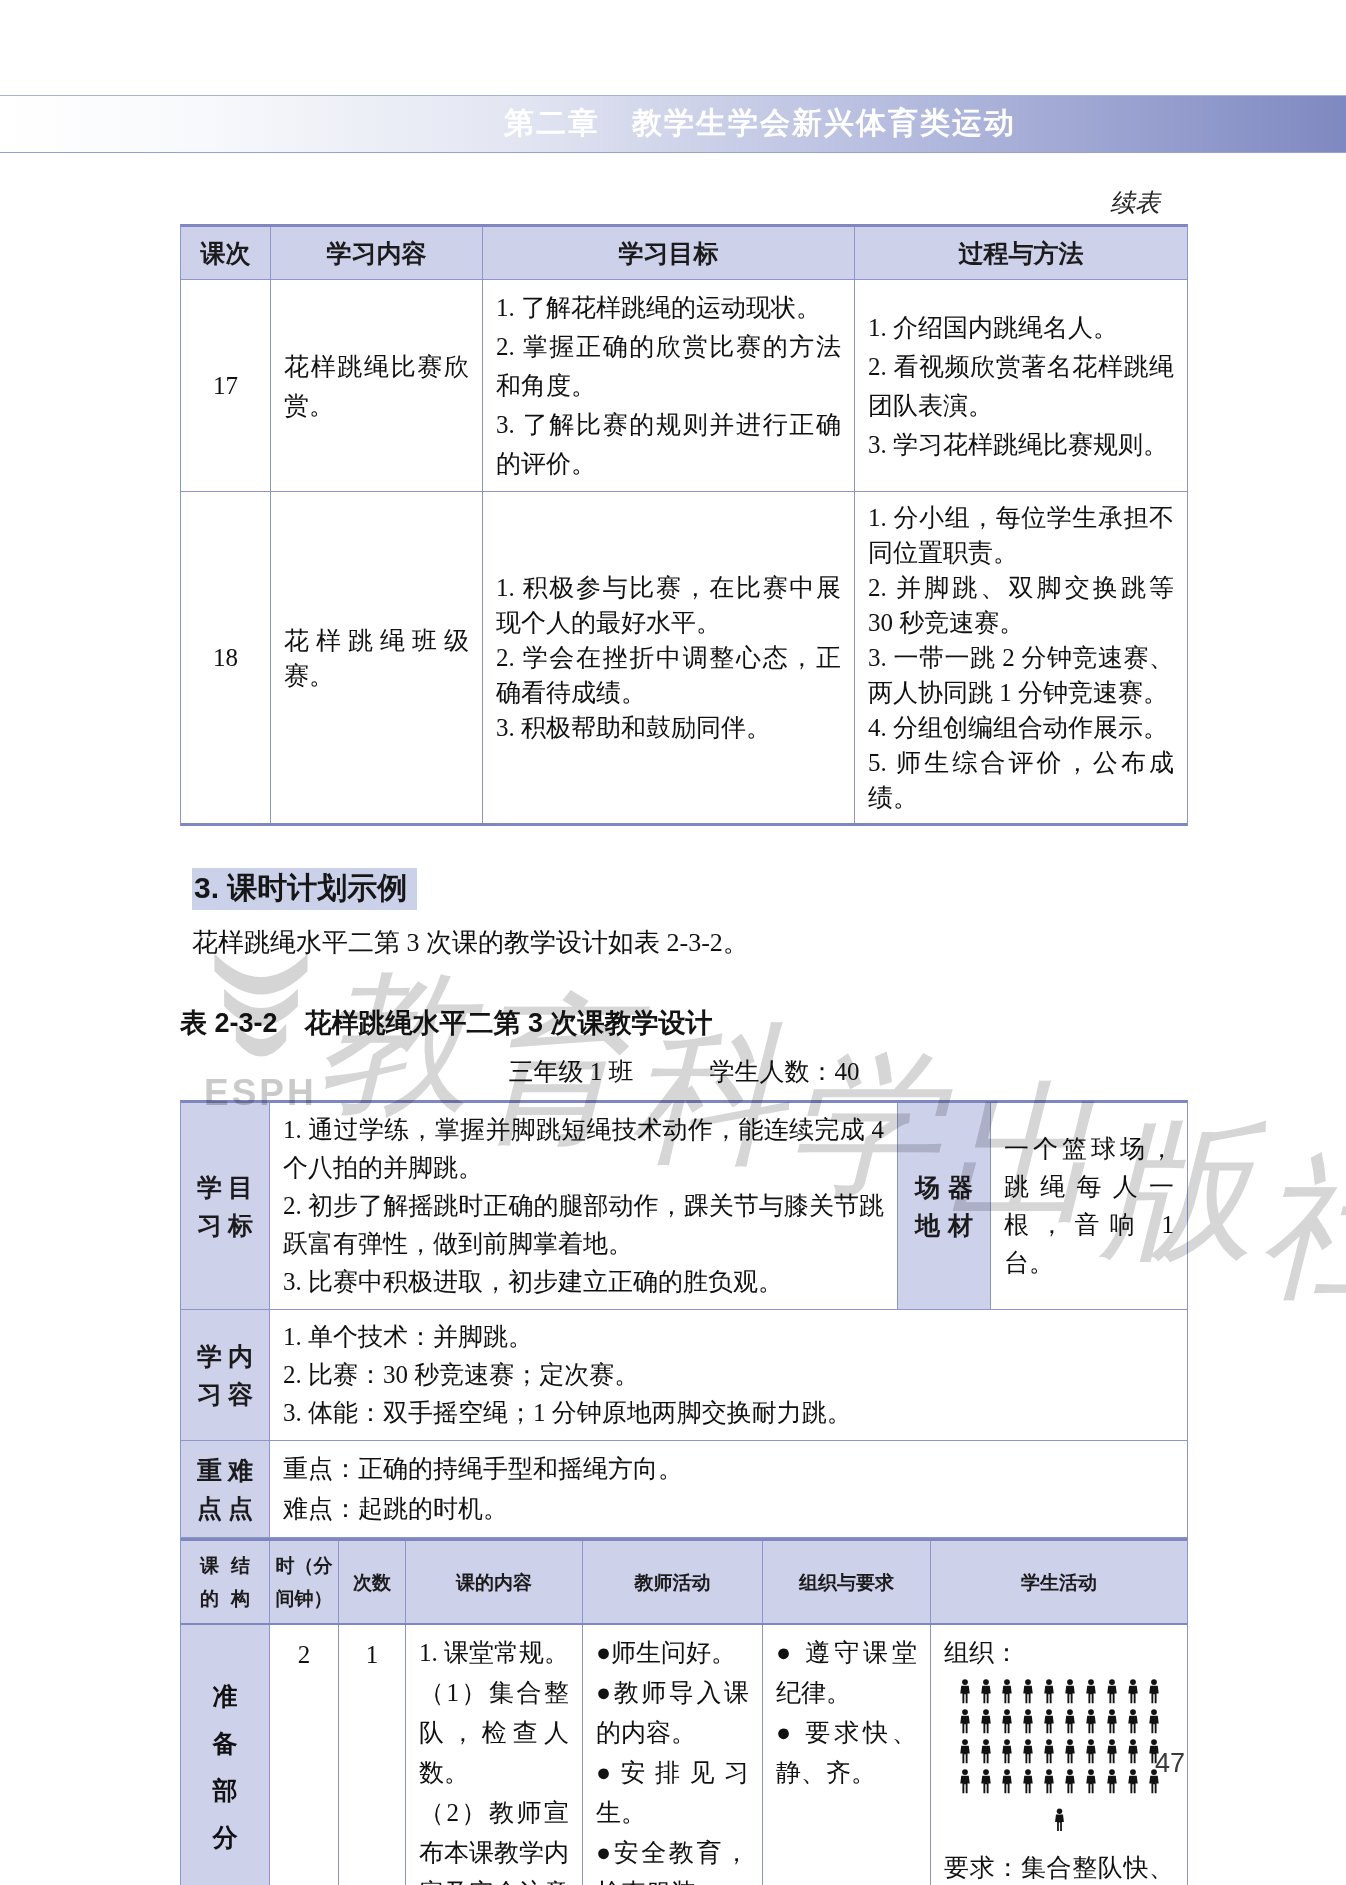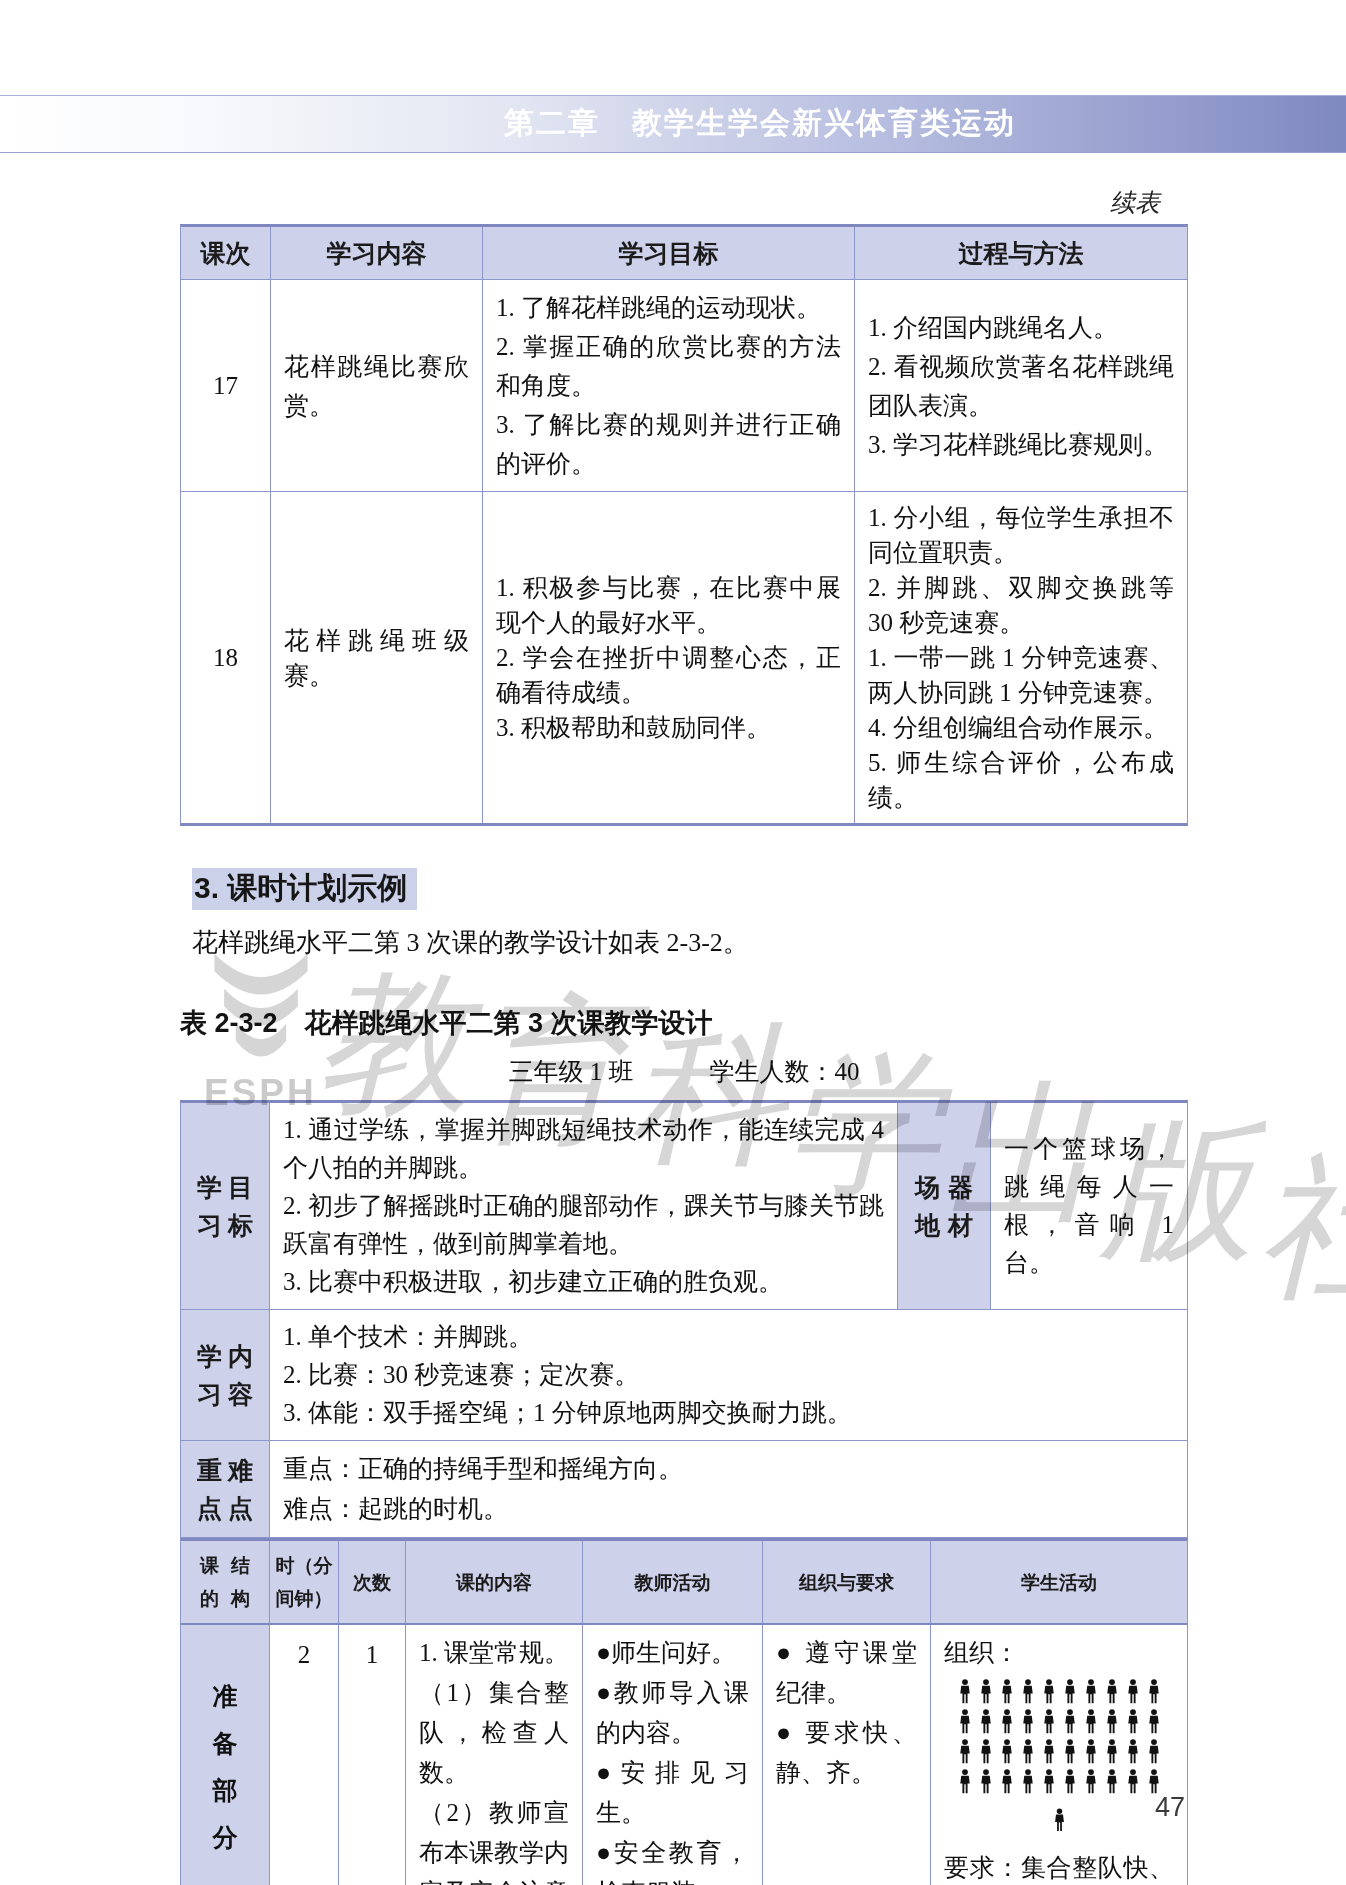--- a/index.html
+++ b/index.html
@@ -91,21 +91,21 @@
     display:grid;grid-template-columns:repeat(10,14px);gap:5px 7px;
     justify-content:center;
   }
   .formation-grid svg{display:block;}
   .teacher-row{margin-top:14px;display:flex;justify-content:center;}
   .org-req{margin-top:16px;text-align:justify;}
   
   .page-number{
     position:absolute;left:1155px;top:1748px;
     font-family:"Liberation Sans","DejaVu Sans",sans-serif;
-    font-size:27px;color:#3a3a3a;margin-top:44px;
+    font-size:27px;color:#3a3a3a;
   }
   
   .watermark-layer{position:absolute;left:0;top:0;width:1222px;height:1885px;
     pointer-events:none;mix-blend-mode:multiply;z-index:30;margin-left:20px;}
   .wm-text{
     position:absolute;left:295px;top:940px;white-space:nowrap;
     font-size:155px;font-style:italic;color:#a9a9ab;opacity:.48;
     font-family:"Liberation Serif","DejaVu Serif",serif;letter-spacing:2px;
   }
   .wm-text span{display:inline-block;}
@@ -152,21 +152,21 @@
       <div class="tcell vc lesson-no">18</div>
       <div class="tcell vc">花样跳绳班级赛。</div>
       <div class="tcell vc">
           <div class="ln">1. 积极参与比赛，在比赛中展现个人的最好水平。</div>
           <div class="ln">2. 学会在挫折中调整心态，正确看待成绩。</div>
           <div class="ln">3. 积极帮助和鼓励同伴。</div>
         </div>
       <div class="tcell vc">
           <div class="ln">1. 分小组，每位学生承担不同位置职责。</div>
           <div class="ln">2. 并脚跳、双脚交换跳等 30 秒竞速赛。</div>
-          <div class="ln">1. 一带一跳 1 分钟竞速赛、两人协同跳 1 分钟竞速赛。</div>
+          <div class="ln">3. 一带一跳 2 分钟竞速赛、两人协同跳 1 分钟竞速赛。</div>
           <div class="ln">4. 分组创编组合动作展示。</div>
           <div class="ln">5. 师生综合评价，公布成绩。</div>
         </div>
     </div>
   </div>
 
   <div class="sec-heading"><span class="hl">3. 课时计划示例</span></div>
   <div class="sec-para">花样跳绳水平二第 3 次课的教学设计如表 2-3-2。</div>
 
   <div class="tbl-caption">表 2-3-2　花样跳绳水平二第 3 次课教学设计</div>

